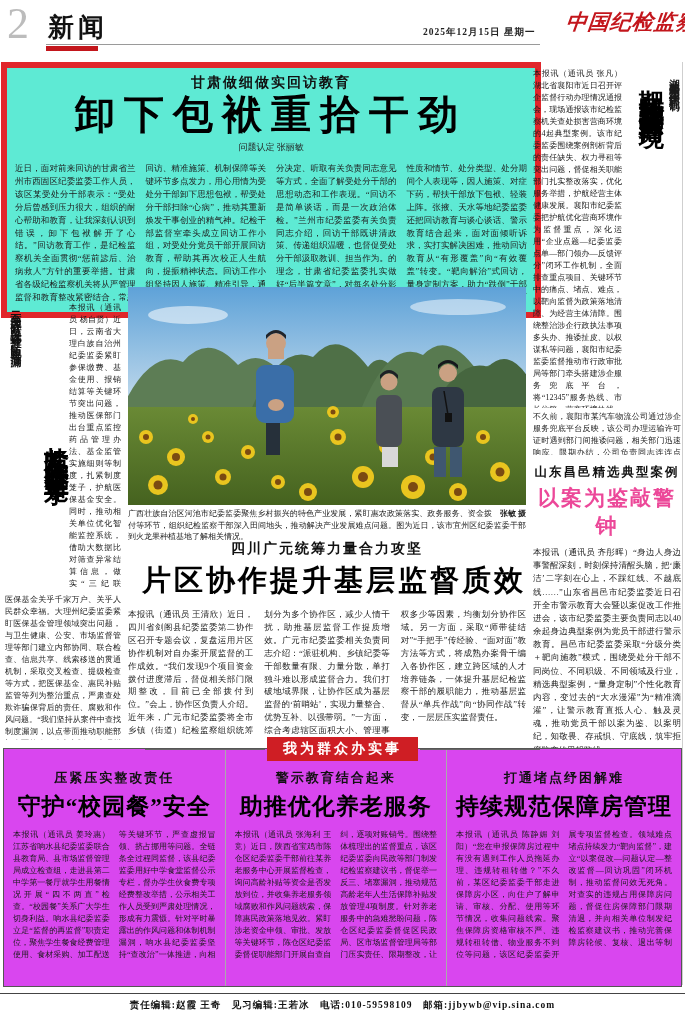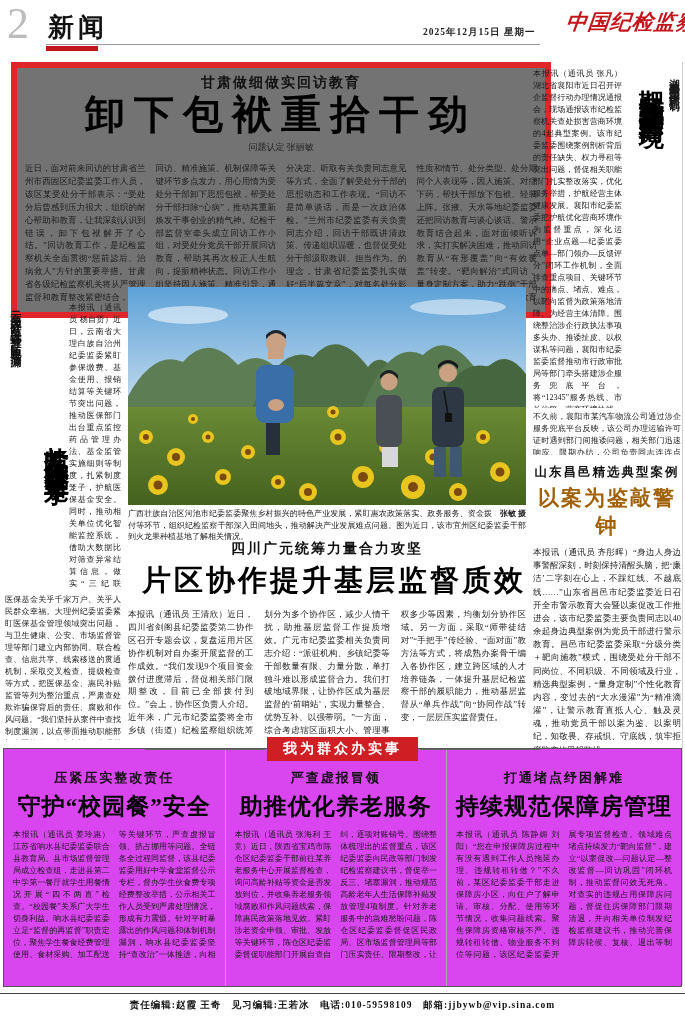--- a/index.html
+++ b/index.html
@@ -14,21 +14,21 @@
   .hdr-date{position:absolute;left:423px;top:26px;font-size:9.5px;font-weight:bold;color:#222;letter-spacing:1px;}
   .masthead{position:absolute;left:566px;top:8px;font-size:21px;font-weight:bold;font-style:italic;color:#c3161c;letter-spacing:1px;transform:skewX(-6deg);white-space:nowrap;}
 
   .page-right-rule{position:absolute;left:682px;top:62px;width:1px;height:923px;background:#cfcfcf;}
 
   
   .body-text{font-size:8.5px;line-height:1.52;text-align:justify;color:#1c1c1c;overflow:hidden;}
   .kicker{font-weight:bold;text-align:center;color:#111;}
 
   
-  .lead-box{position:absolute;left:11px;top:62px;width:512px;height:236px;border:6px solid #e0262b;background:#737373;padding:4px 8px;box-sizing:content-box;}
+  .lead-box{position:absolute;left:1px;top:62px;width:512px;height:236px;border:6px solid #e0262b;background:#5eead4;padding:4px 8px;box-sizing:content-box;}
   .lead-kicker{font-size:14px;margin-top:2px;letter-spacing:2px;}
   .lead-headline{font-size:40px;font-weight:bold;text-align:center;letter-spacing:9px;line-height:1.1;margin-top:1px;color:#000;}
   .lead-byline{font-size:9px;text-align:center;margin-top:4px;color:#222;}
   .lead-body{margin-top:8px;height:148px;column-count:4;column-gap:10px;}
 
   
   .left-art{position:absolute;left:5px;top:302px;width:116px;height:442px;}
   .left-top{display:flex;height:288px;}
   .left-kicker{writing-mode:vertical-rl;text-orientation:upright;font-size:11px;font-weight:bold;width:18px;letter-spacing:3px;color:#111;}
   .left-title{writing-mode:vertical-rl;text-orientation:upright;font-size:25px;font-weight:bold;width:46px;letter-spacing:4px;text-align:center;color:#000;line-height:1.05;}
@@ -48,21 +48,21 @@
 
   
   .right-col{position:absolute;left:533px;top:62px;width:148px;height:683px;}
   .r1-top{display:flex;height:346px;}
   .r1-side-body{flex:1;font-size:8px;line-height:1.5;text-align:justify;overflow:hidden;padding-top:6px;}
   .r1-title{writing-mode:vertical-rl;text-orientation:upright;font-size:25px;font-weight:bold;width:42px;letter-spacing:3px;color:#000;line-height:1.0;padding-top:8px;}
   .r1-kicker{writing-mode:vertical-rl;text-orientation:upright;font-size:10.5px;font-weight:bold;width:17px;letter-spacing:2px;padding-top:8px;}
   .r1-below{margin-top:3px;height:44px;font-size:8px;line-height:1.5;text-align:justify;overflow:hidden;}
   .r2{margin-top:9px;}
   .r2-kicker{font-size:12.5px;letter-spacing:2px;}
-  .r2-headline{font-size:21px;font-weight:bold;text-align:center;letter-spacing:2px;margin-top:3px;color:#a16207;}
+  .r2-headline{font-size:21px;font-weight:bold;text-align:center;letter-spacing:2px;margin-top:3px;color:#ec4899;}
   .r2-body{margin-top:6px;height:212px;font-size:8.5px;line-height:1.55;text-align:justify;overflow:hidden;}
 
   
   .bottom-box{position:absolute;left:3px;top:748px;width:677px;height:237px;border:1px solid #555;background:#d946ef;}
   .banner-wrap{position:absolute;left:0;top:-12px;width:100%;display:flex;align-items:center;justify-content:center;}
   .banner-line{height:1px;background:#666;width:120px;}
   .banner{background:#cf1e24;color:#fff;font-size:14px;font-weight:bold;letter-spacing:3px;padding:3px 16px;margin:0 2px;}
   .bottom-grid{display:flex;height:100%;}
   .b-sec{flex:1;padding:20px 9px 6px 9px;box-sizing:border-box;}
   .b-sec + .b-sec{border-left:1px solid #aaa;}
@@ -232,21 +232,21 @@
     </div>
     <div class="bottom-grid">
       <div class="b-sec">
         <div class="kicker b-kicker">压紧压实整改责任</div>
         <div class="b-headline">守护“校园餐”安全</div>
         <div class="b-body">
           <span>本报讯（通讯员 姜玲惠）江苏省响水县纪委监委联合县教育局、县市场监督管理局成立检查组，走进县第二中学第一餐厅就学生用餐情况开展“四不两直”检查。“校园餐”关系广大学生切身利益。响水县纪委监委立足“监督的再监督”职责定位，聚焦学生餐食经费管理使用、食材采购、加工配送等关键环节，严查虚报冒领、挤占挪用等问题。</span><span>全链条全过程同监督，该县纪委监委用好中学食堂监督公示专栏，督办学生伙食费专项经费整改举措，公示相关工作人员受到严肃处理情况，形成有力震慑。针对平时暴露出的作风问题和体制机制漏洞，响水县纪委监委坚持“查改治”一体推进，向相关主管部门制发纪检监察建议书，督促建立完善食堂大宗食材集中采购、招标评审等制度，推动“校园餐”管理规范化、透明化。</span>
         </div>
       </div>
       <div class="b-sec">
-        <div class="kicker b-kicker">严查虚报冒领</div>
+        <div class="kicker b-kicker">警示教育结合起来</div>
         <div class="b-headline">助推优化养老服务</div>
         <div class="b-body">
           <span>本报讯（通讯员 张海利 王竞）近日，陕西省宝鸡市陈仓区纪委监委干部前往某养老服务中心开展监督检查，询问高龄补贴等资金是否发放到位，并收集养老服务领域腐败和作风问题线索，保障惠民政策落地见效。紧盯涉老资金申领、审批、发放等关键环节，陈仓区纪委监委督促职能部门开展自查自纠，逐项对账销号。</span><span>围绕整体梳理出的监督重点，该区纪委监委向民政等部门制发纪检监察建议书，督促举一反三、堵塞漏洞，推动规范高龄老年人生活保障补贴发放管理4项制度。针对养老服务中的急难愁盼问题，陈仓区纪委监委督促区民政局、区市场监督管理局等部门压实责任、限期整改，让老年人生活更有保障、更有质量。</span>
         </div>
       </div>
       <div class="b-sec">
         <div class="kicker b-kicker">打通堵点纾困解难</div>
         <div class="b-headline">持续规范保障房管理</div>
         <div class="b-body">
           <span>本报讯（通讯员 陈静媚 刘阳）“您在申报保障房过程中有没有遇到工作人员拖延办理、违规转租转借？”不久前，某区纪委监委干部走进保障房小区，向住户了解申请、审核、分配、使用等环节情况，收集问题线索。聚焦保障房资格审核不严、违规转租转借、物业服务不到位等问题，该区纪委监委开展专项监督检查。</span><span>领域难点堵点持续发力“靶向监督”，建立“以案促改—问题认定—整改监督—回访巩固”闭环机制，推动监督问效无死角。对查实的违规占用保障房问题，督促住房保障部门限期清退，并向相关单位制发纪检监察建议书，推动完善保障房轮候、复核、退出等制度，让有限的保障资源真正惠及困难群众。</span>

